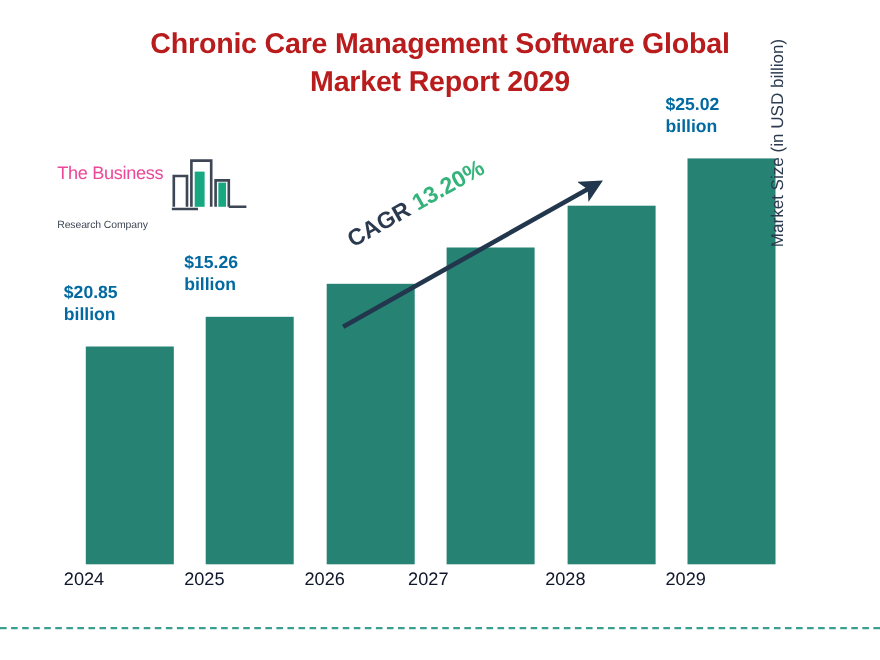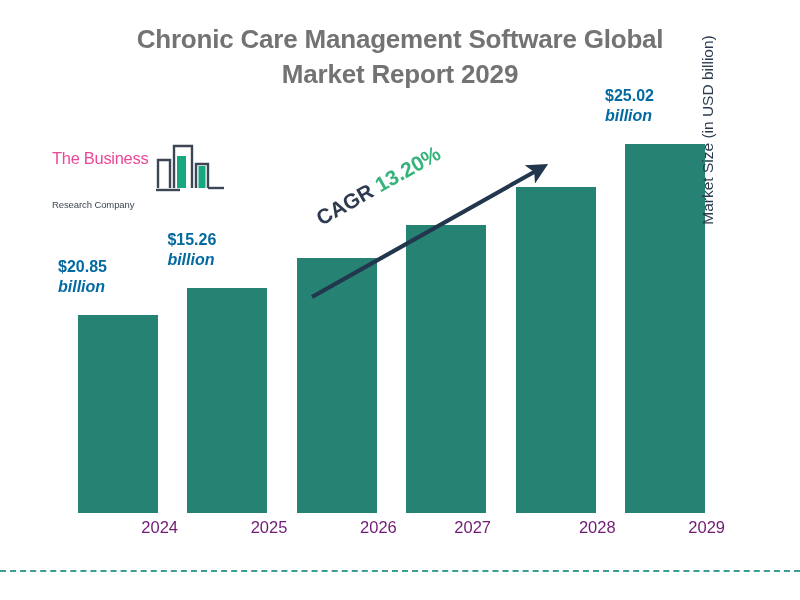--- a/index.html
+++ b/index.html
@@ -23,21 +23,21 @@
   
   #chart-title {
     position: absolute;
     left: 60px;
     top: 22px;
     width: 680px;
     text-align: center;
     font-size: 26px;
     font-weight: bold;
     line-height: 1.36;
-    color: #737373;
+    color: #b91c1c;
     letter-spacing: -0.2px;
   }
 
   
   #logo {
     position: absolute;
     left: 52px;
     top: 142px;
     width: 175px;
     height: 62px;
@@ -86,28 +86,28 @@
   .bar-value {
     position: absolute;
     text-align: left;
     font-size: 16px;
     font-weight: bold;
     color: #0369a1;
     line-height: 1.26;
     width: 120px;
   }
   .bar-value .num { display: block; }
-  .bar-value .unit { display: block; font-style: italic; }
+  .bar-value .unit { display: block; }
   .x-tick {
     position: absolute;
     top: 518px;
     width: 120px;
-    text-align: right;
+    text-align: left;
     font-size: 16.5px;
-    color: #701a75;
+    color: #0f172a;
   }
 
   
   #cagr-arrow {
     position: absolute;
     left: 0;
     top: 0;
     width: 800px;
     height: 600px;
     pointer-events: none;

